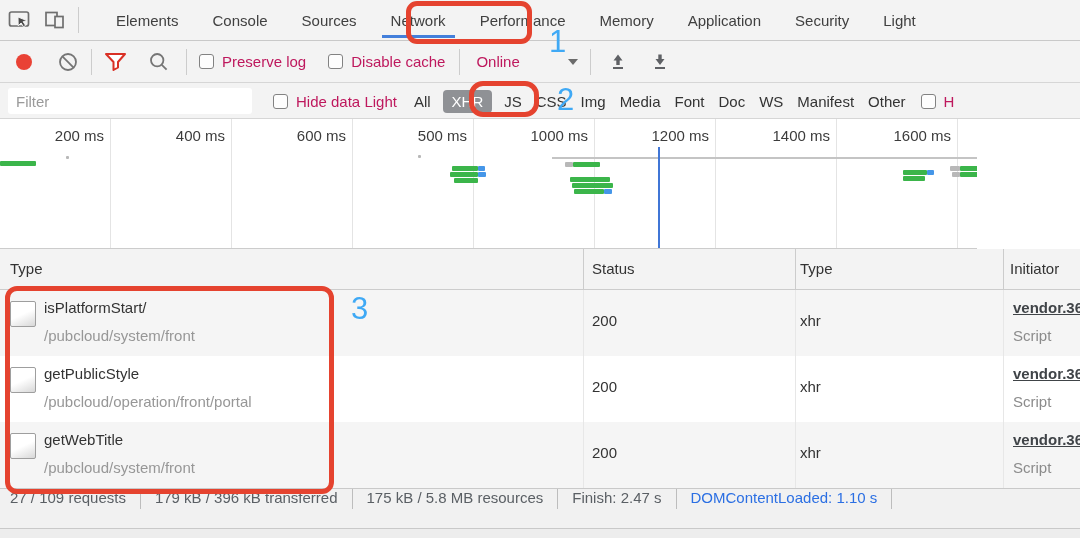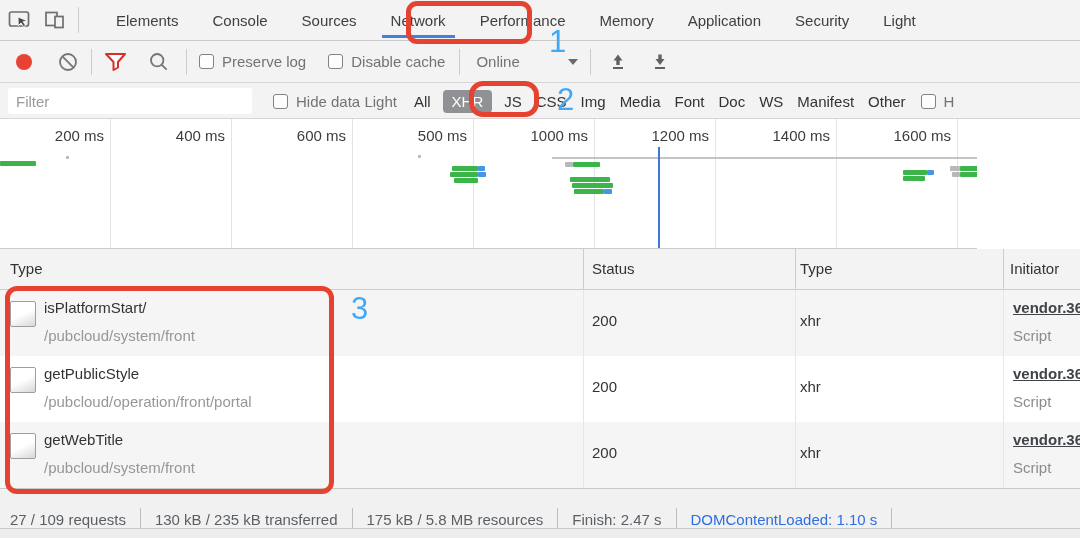--- a/index.html
+++ b/index.html
@@ -17,21 +17,21 @@
   .tab { position:relative; display:inline-flex; align-items:center; height:100%; padding:0 17px;
          font-size:15px; color:#404040; cursor:pointer; white-space:nowrap; }
   .tab--selected::after { content:""; position:absolute; left:8px; right:8px; bottom:2px; height:3px; background:#437fdb; }
 
   
   .toolbar { position:absolute; left:0; top:41px; width:1080px; height:42px; background:#f3f3f3;
              border-bottom:1px solid #d6d6d6; display:flex; align-items:center; padding-left:9px; }
   .record-dot { width:16px; height:16px; border-radius:50%; background:#e94235; display:inline-block; }
   .checkbox { width:15px; height:15px; border:1.6px solid #828282; border-radius:3px; background:#fdfdfd;
               display:inline-block; cursor:pointer; flex:none; }
-  .lbl { font-size:15px; color:#737373; margin-left:8px; white-space:nowrap; }
+  .lbl { font-size:15px; color:#be185d; margin-left:8px; white-space:nowrap; }
   .caret { width:0; height:0; border-left:5px solid transparent; border-right:5px solid transparent;
            border-top:6px solid #6b6b6b; display:inline-block; }
 
   
   .filterbar { position:absolute; left:0; top:83px; width:1080px; height:36px; background:#f3f3f3;
                border-bottom:1px solid #d6d6d6; display:flex; align-items:center; }
   .filter-input { position:absolute; left:8px; top:5px; width:244px; height:26px; border:none; outline:none;
                   background:#fff; border-radius:3px; font-size:15px; padding:0 8px; color:#333;
                   font-family:"Liberation Sans","DejaVu Sans",sans-serif; }
   .filter-input::placeholder { color:#9a9a9a; }
@@ -70,21 +70,21 @@
   .cell-status { position:absolute; left:592px; top:22px; font-size:15px; color:#333; }
   .cell-type   { position:absolute; left:800px; top:22px; font-size:15px; color:#333; }
   .init-link { position:absolute; left:1013px; top:9px; font-size:15px; color:#404448; font-weight:bold;
                text-decoration:underline; white-space:nowrap; }
   .init-sub  { position:absolute; left:1013px; top:37px; font-size:15px; color:#8b8b8b; }
   .cell-init-clip { position:absolute; left:1003px; top:0; width:77px; height:66px; overflow:hidden; }
   .cell-init-clip .init-link { left:10px; } .cell-init-clip .init-sub { left:10px; }
 
   
   .statusbar { position:absolute; left:0; top:488px; width:1080px; height:40px; background:#f1f1f1;
-               border-top:1px solid #c9c9c9; display:flex; align-items:flex-end; padding-left:10px;
+               border-top:1px solid #c9c9c9; display:flex; align-items:flex-start; padding-left:10px;
                font-size:15px; color:#5a5f64; }
   .statusbar .sdiv { width:1px; height:20px; background:#bdbdbd; margin:0 14px; flex:none; }
   .sb-item { white-space:nowrap; }
   .sb-item--blue { color:#2b6fe3; }
   .bottomstrip { position:absolute; left:0; top:528px; width:1080px; height:10px; background:#ededed;
                  border-top:1px solid #c9c9c9; }
 
   
   .ann-box { position:absolute; border:5px solid #e5432f; z-index:10; pointer-events:none; }
   .ann-box-1 { left:406px; top:1px;  width:126px; height:43px; border-radius:11px; }
@@ -285,21 +285,21 @@
       </div>
     </div>
     <span class="col-div cd1"></span>
     <span class="col-div cd2"></span>
     <span class="col-div cd3"></span>
   </div>
 
   <div class="statusbar">
     <span class="sb-item">27 / 109 requests</span>
     <span class="sdiv"></span>
-    <span class="sb-item">130 kB / 235 kB transferred</span>
+    <span class="sb-item">179 kB / 396 kB transferred</span>
     <span class="sdiv"></span>
     <span class="sb-item">175 kB / 5.8 MB resources</span>
     <span class="sdiv"></span>
     <span class="sb-item">Finish: 2.47 s</span>
     <span class="sdiv"></span>
     <span class="sb-item sb-item--blue">DOMContentLoaded: 1.10 s</span>
     <span class="sdiv"></span>
   </div>
   <div class="bottomstrip"></div>
 

